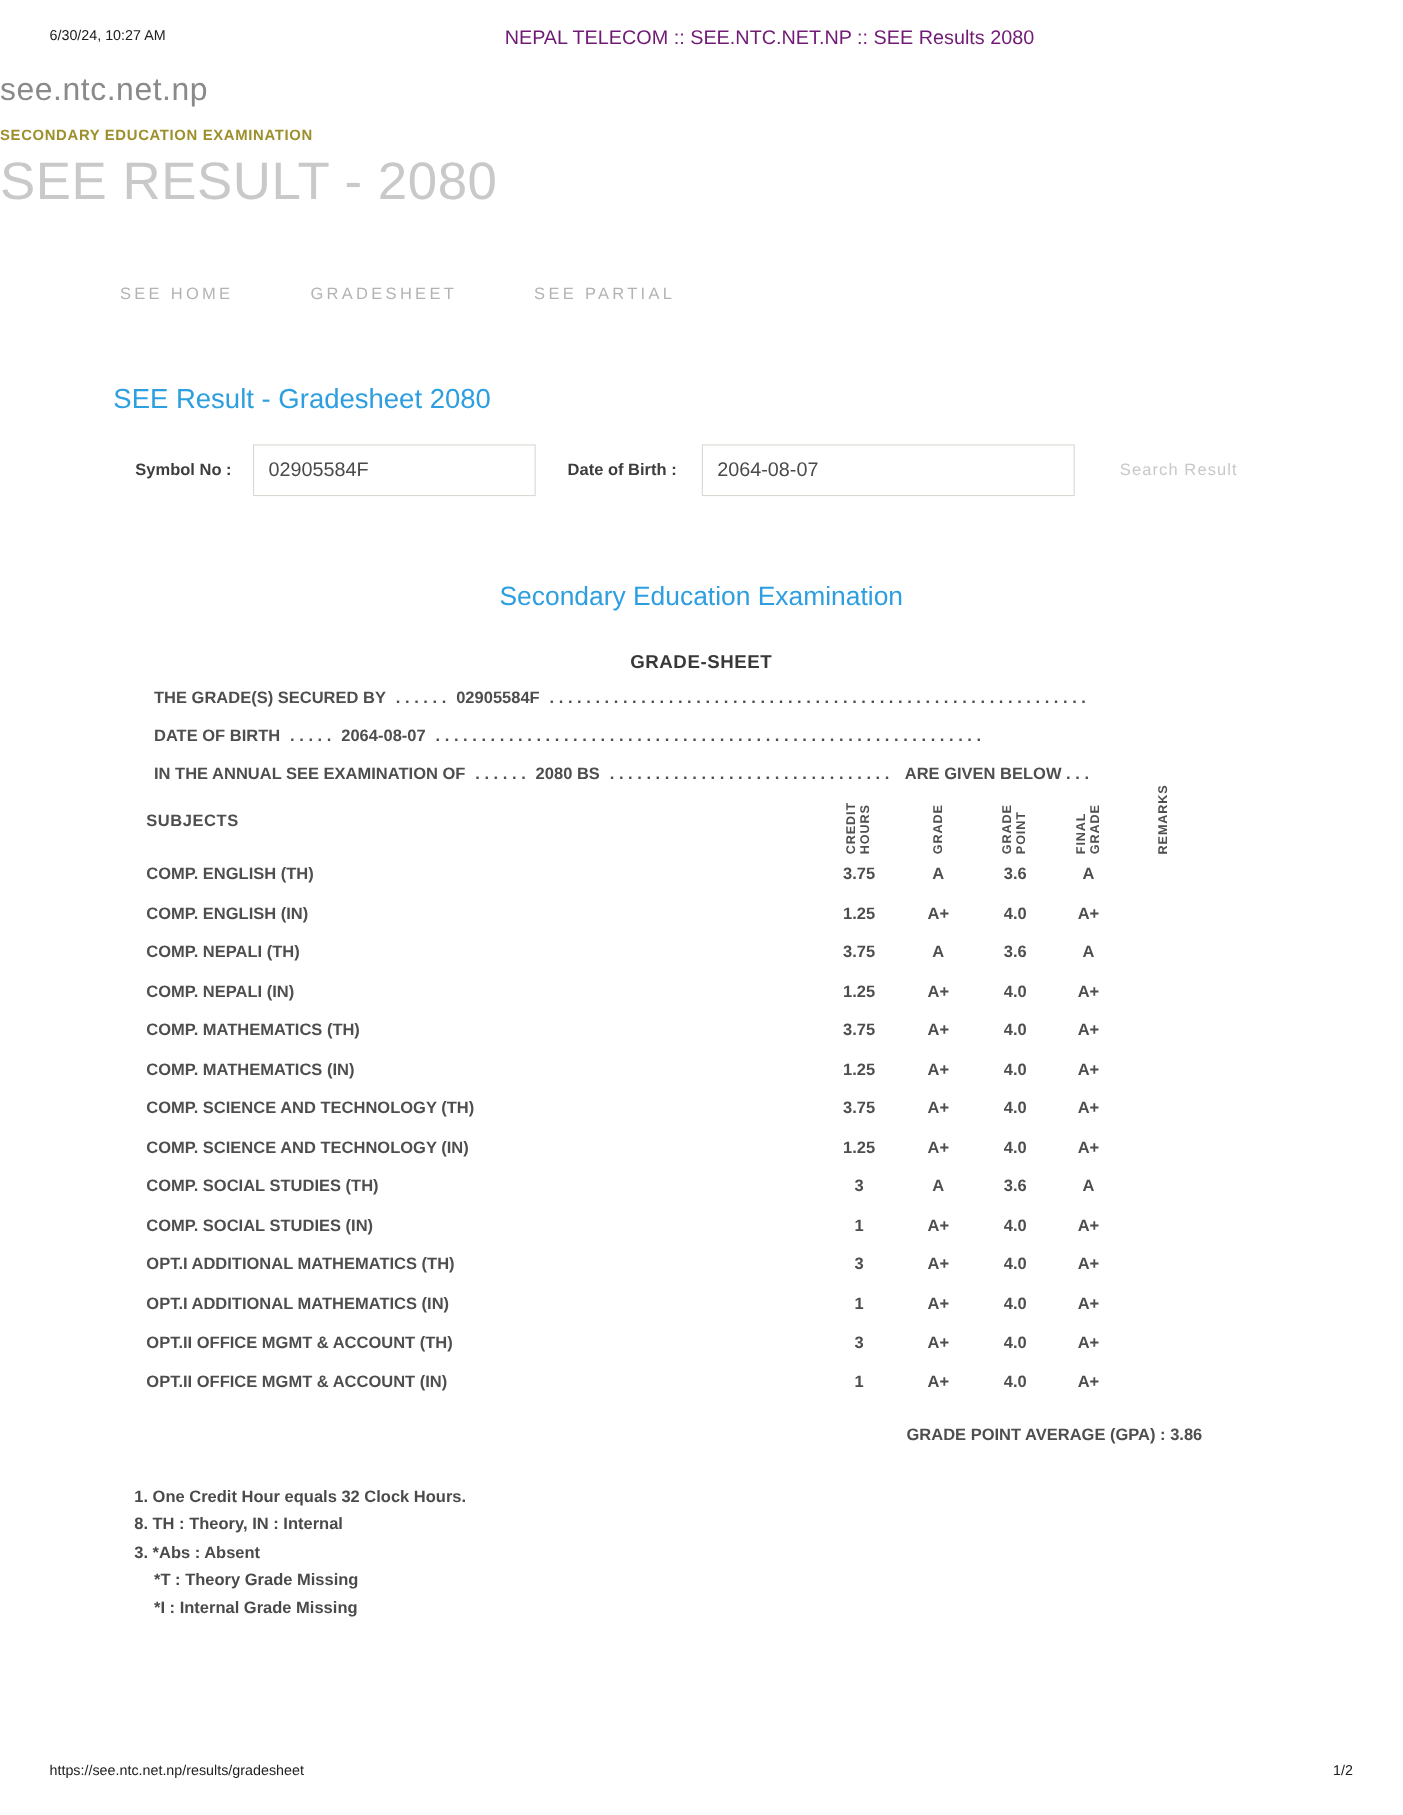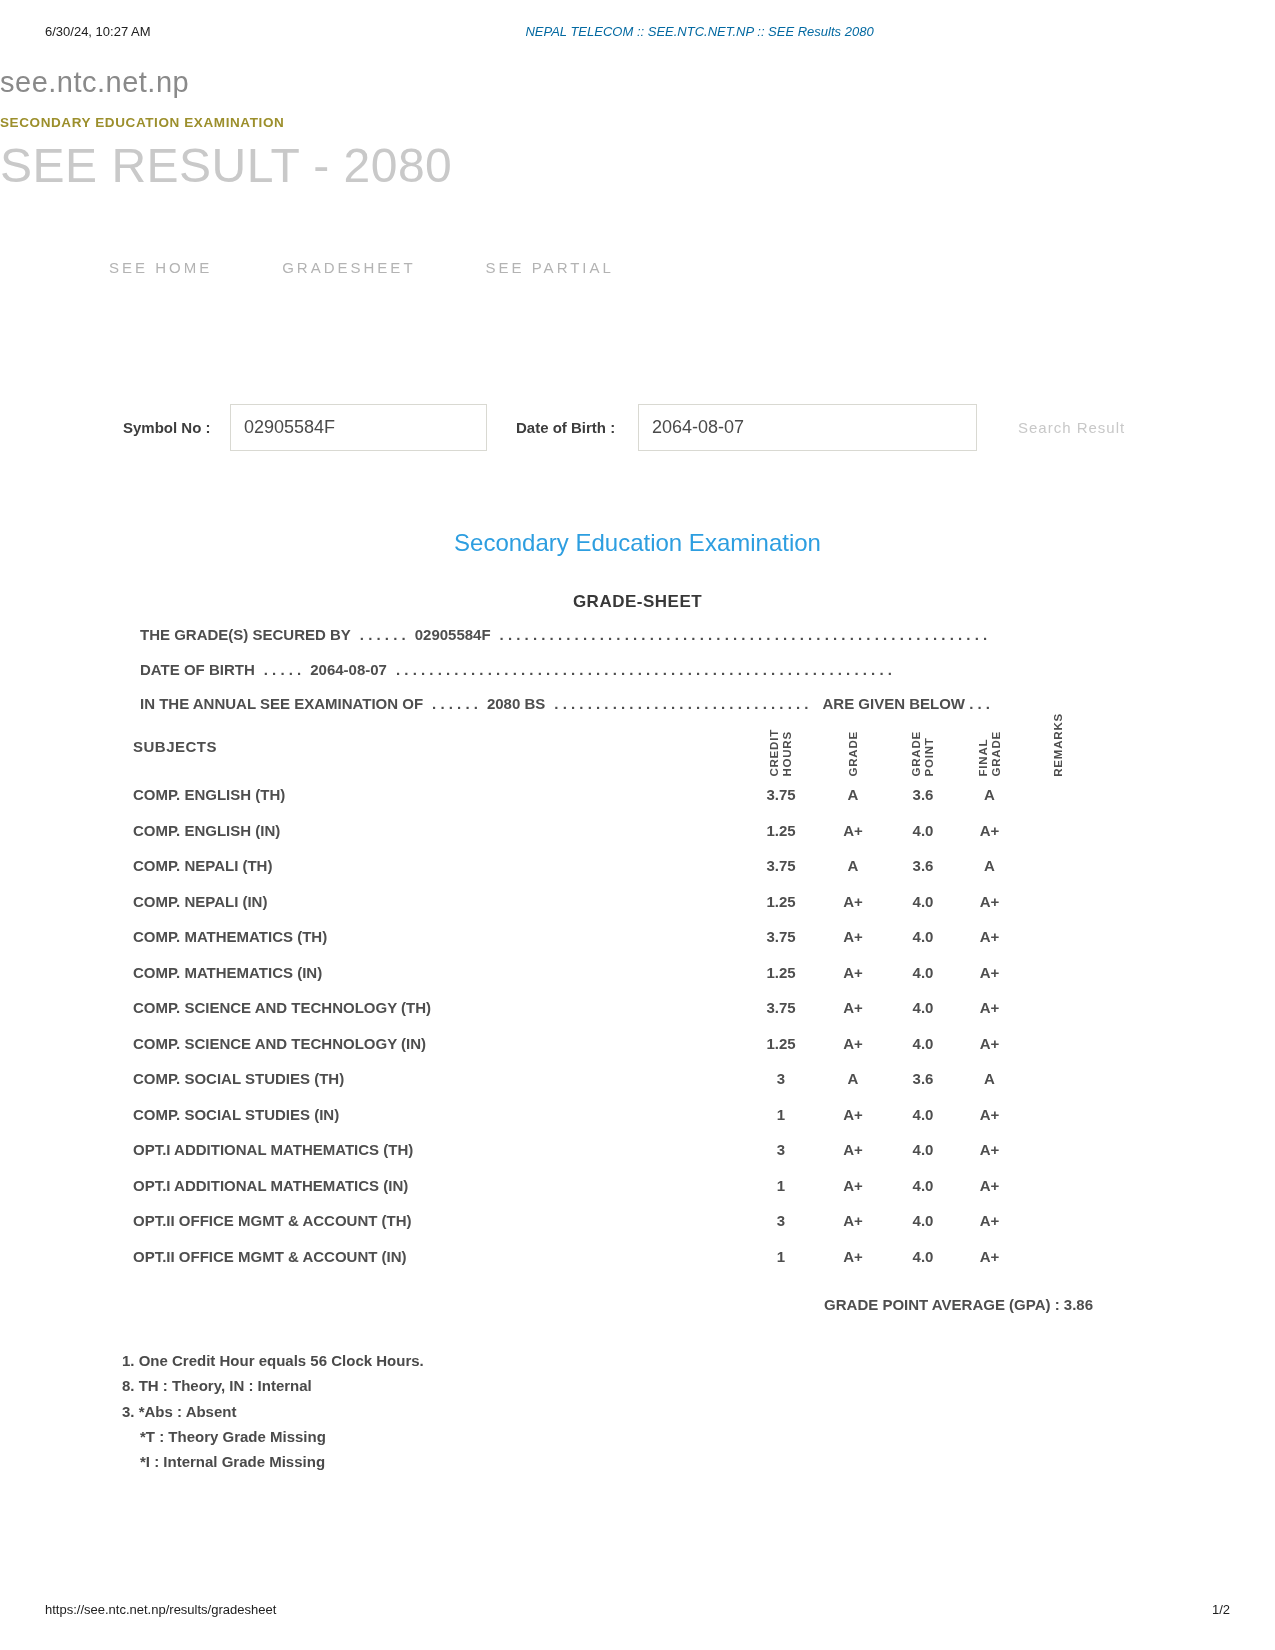--- a/index.html
+++ b/index.html
@@ -2,21 +2,21 @@
 <html><head>
 <meta charset="utf-8">
 <style>
   * { margin:0; padding:0; box-sizing:border-box; }
   html,body { background:#ffffff; }
   body { font-family:"Liberation Sans", sans-serif; }
   .page { position:relative; width:1275px; height:1650px; background:#fff; overflow:hidden; }
 
   
   .ph-date { position:absolute; left:45px; top:24px; font-size:13px; color:#202020; }
-  .ph-title { position:absolute; left:50%; margin-left:62px; transform:translateX(-50%); top:24px; font-size:13px; color:#0369a1; white-space:nowrap;font-style:italic; }
+  .ph-title { position:absolute; left:50%; margin-left:62px; transform:translateX(-50%); top:24px; font-size:18px; color:#701a75; white-space:nowrap; }
   .pf-url { position:absolute; left:45px; top:1602px; font-size:13px; color:#202020; }
   .pf-page { position:absolute; right:45px; top:1602px; font-size:13px; color:#202020; }
 
   
   .masthead { position:absolute; left:0; top:66px; width:100%; text-align:left; }
   .domain { font-size:29px; color:#8a8a8a; letter-spacing:0.5px; }
   .tagline { margin-top:16px; font-size:13.5px; font-weight:bold; color:#9c8f2c; letter-spacing:0.6px; }
   .banner { margin-top:8px; font-size:48px; color:#c9c9c9; letter-spacing:0.5px; }
 
   
@@ -79,20 +79,21 @@
   <nav class="nav">
 
       <a>SEE HOME</a>
 
       <a>GRADESHEET</a>
 
       <a>SEE PARTIAL</a>
 
   </nav>
 
+  <div class="result-heading">SEE Result - Gradesheet 2080</div>
 
   <div class="form-row">
     <span class="form-label lbl-symbol">Symbol No :</span>
     <input class="inp-symbol" type="text" value="02905584F" style="">
     <span class="form-label lbl-dob">Date of Birth :</span>
     <input class="inp-dob" type="text" value="2064-08-07" style="">
     <button class="search-btn">Search Result</button>
   </div>
 
   <div class="sheet-title">Secondary Education Examination</div>
@@ -269,21 +270,21 @@
         <div class="td num">A+</div>
         <div class="td num"></div>
       </div>
 
   </div>
 
   <div class="gpa">GRADE POINT AVERAGE (GPA) : 3.86</div>
 
   <div class="notes">
 
-      <div class="note">1. One Credit Hour equals 56 Clock Hours.</div>
+      <div class="note">1. One Credit Hour equals 32 Clock Hours.</div>
 
       <div class="note">8. TH : Theory, IN : Internal</div>
 
       <div class="note">3. *Abs : Absent</div>
 
       <div class="note sub">*T : Theory Grade Missing</div>
 
       <div class="note sub">*I : Internal Grade Missing</div>
 
   </div>

